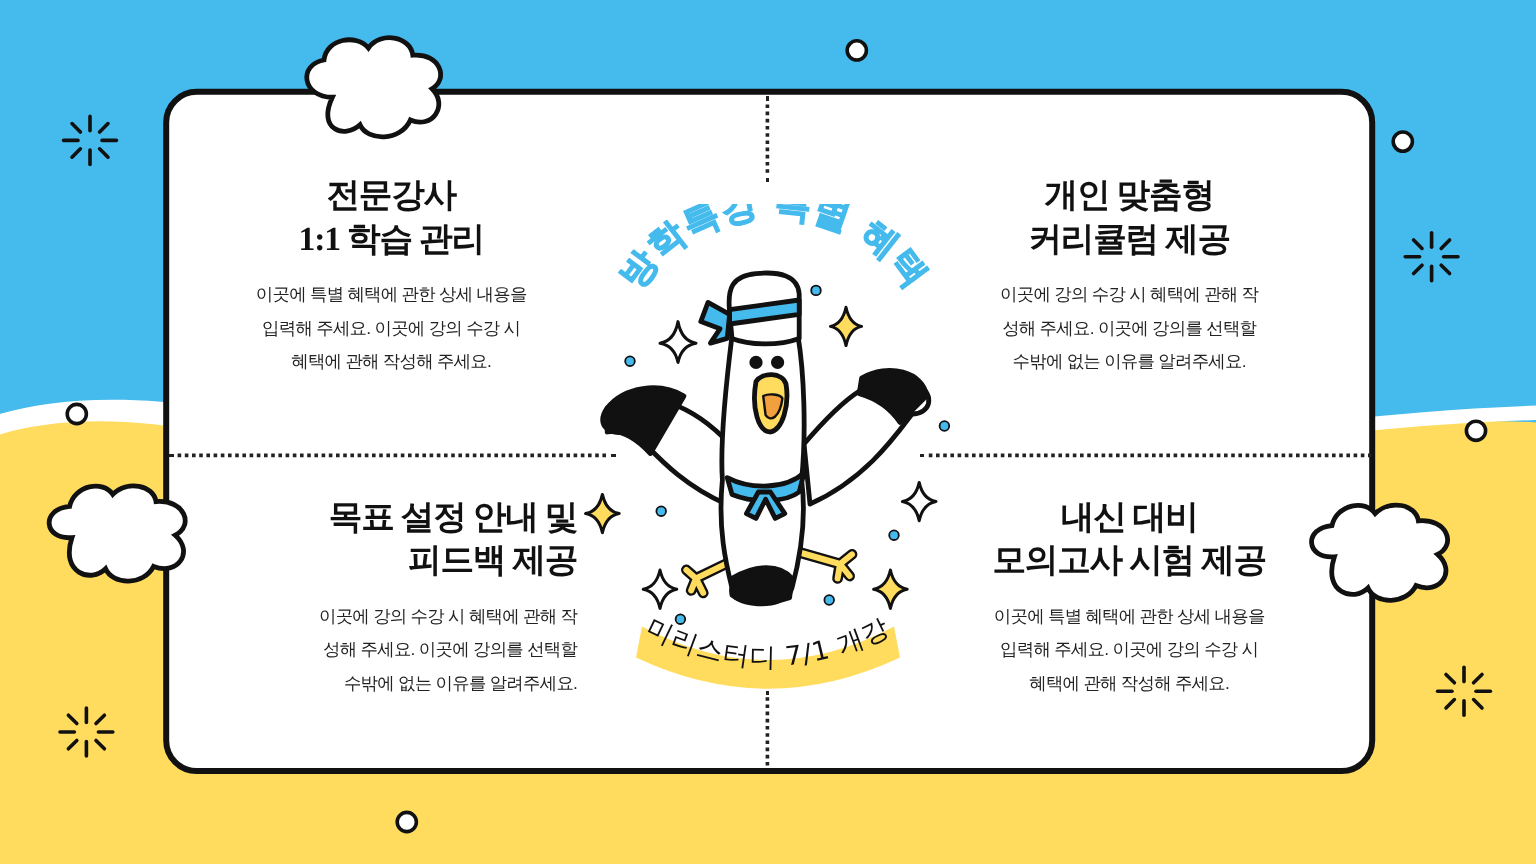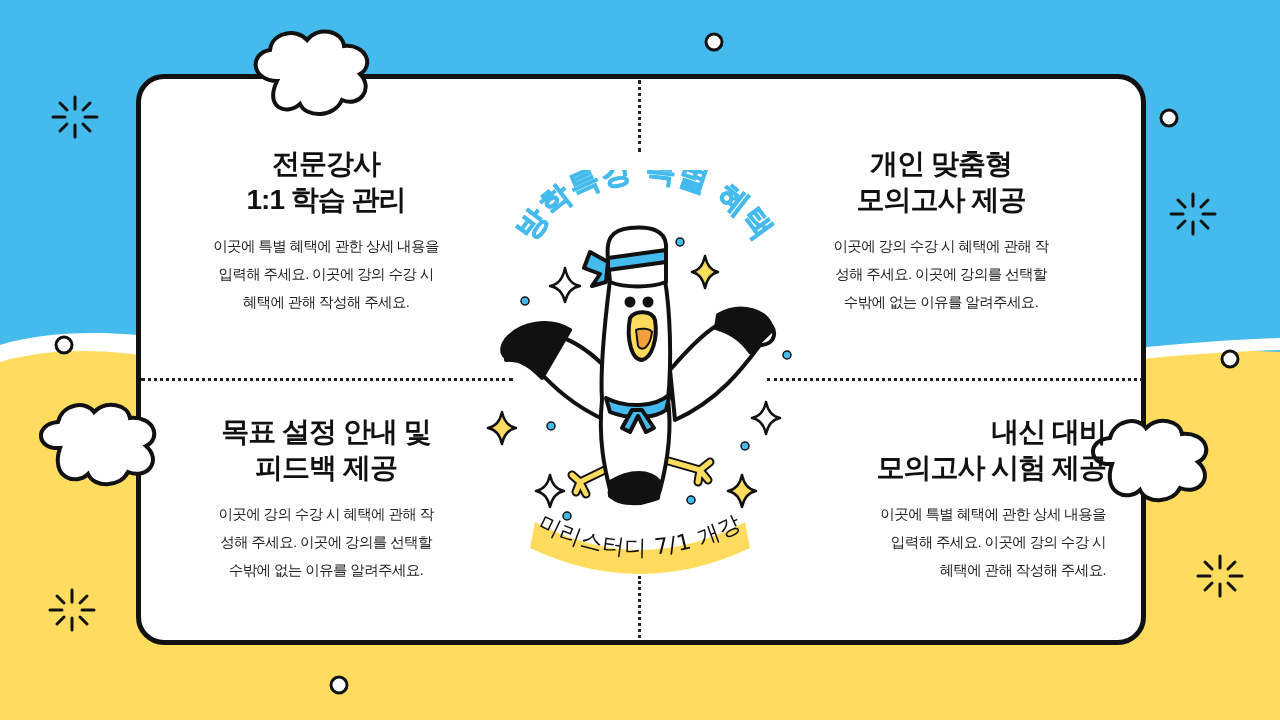--- a/index.html
+++ b/index.html
@@ -11,31 +11,31 @@
     background:#ffffff; border:5px solid #111; border-radius:28px;
   }
   .divider-v { position:absolute; left:638px; top:80px; width:0; height:72px; border-left:3px dotted #222; }
   .divider-v.bottom { top:576px; height:62px; }
   .divider-h { position:absolute; top:378px; height:0; border-top:3px dotted #222; }
   .divider-h.left { left:141px; width:372px; }
   .divider-h.right { left:767px; width:376px; }
 
   .section { position:absolute; width:330px; text-align:center; }
   .section .title {
-    font-family:Liberation Sans, sans-serif; font-weight:bold; font-size:28px; line-height:36px;
+    font-family:Liberation Serif, serif; font-weight:bold; font-size:28px; line-height:36px;
     color:#111; letter-spacing:-1px; white-space:pre-line;
   }
   .section .desc {
     margin-top:14px; font-family:Liberation Sans, sans-serif; font-size:14.5px; line-height:28px;
     color:#222; letter-spacing:-0.6px; white-space:pre-line;
   }
   #sec-tl { left:161px; top:146px; }
   #sec-tr { left:776px; top:146px; }
-  #sec-bl { left:161px; top:414px; }
-  #sec-br { left:776px; top:414px;text-align:right; }
+  #sec-bl { left:151px; top:414px;text-align:right; }
+  #sec-br { left:776px; top:414px; }
 
   .deco { position:absolute; }
   .sparkle-line { stroke:#111; stroke-width:3; stroke-linecap:round; }
 </style>
 </head>
 <body>
 
 <svg class="bg-sky" width="1280" height="720" viewBox="0 0 1280 720">
   <rect x="0" y="0" width="1280" height="720" fill="#ffdc5e"></rect>
   <path d="M0,0 H1280 V352 C1200,348 1150,355 1100,362 L180,362 C100,330 40,335 0,345 Z" fill="#45baec"></path>
@@ -127,21 +127,21 @@
 
 <div class="section" id="sec-tl">
   <div class="title">전문강사
 1:1 학습 관리</div>
   <div class="desc">이곳에 특별 혜택에 관한 상세 내용을
 입력해 주세요. 이곳에 강의 수강 시
 혜택에 관해 작성해 주세요.</div>
 </div>
 <div class="section" id="sec-tr">
   <div class="title">개인 맞춤형
-모의고사 제공</div>
+커리큘럼 제공</div>
   <div class="desc">이곳에 강의 수강 시 혜택에 관해 작
 성해 주세요. 이곳에 강의를 선택할
 수밖에 없는 이유를 알려주세요.</div>
 </div>
 <div class="section" id="sec-bl">
   <div class="title">목표 설정 안내 및
 피드백 제공</div>
   <div class="desc">이곳에 강의 수강 시 혜택에 관해 작
 성해 주세요. 이곳에 강의를 선택할
 수밖에 없는 이유를 알려주세요.</div>

